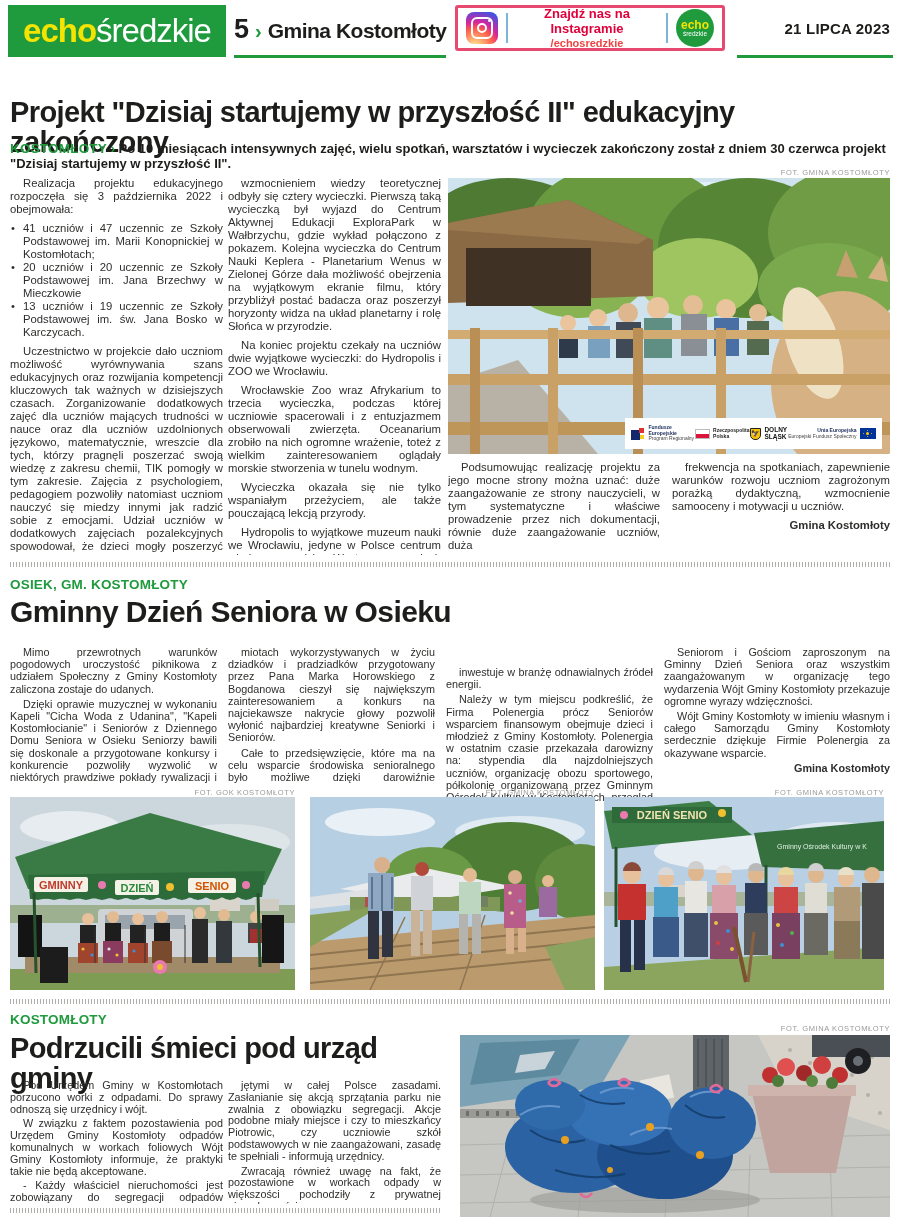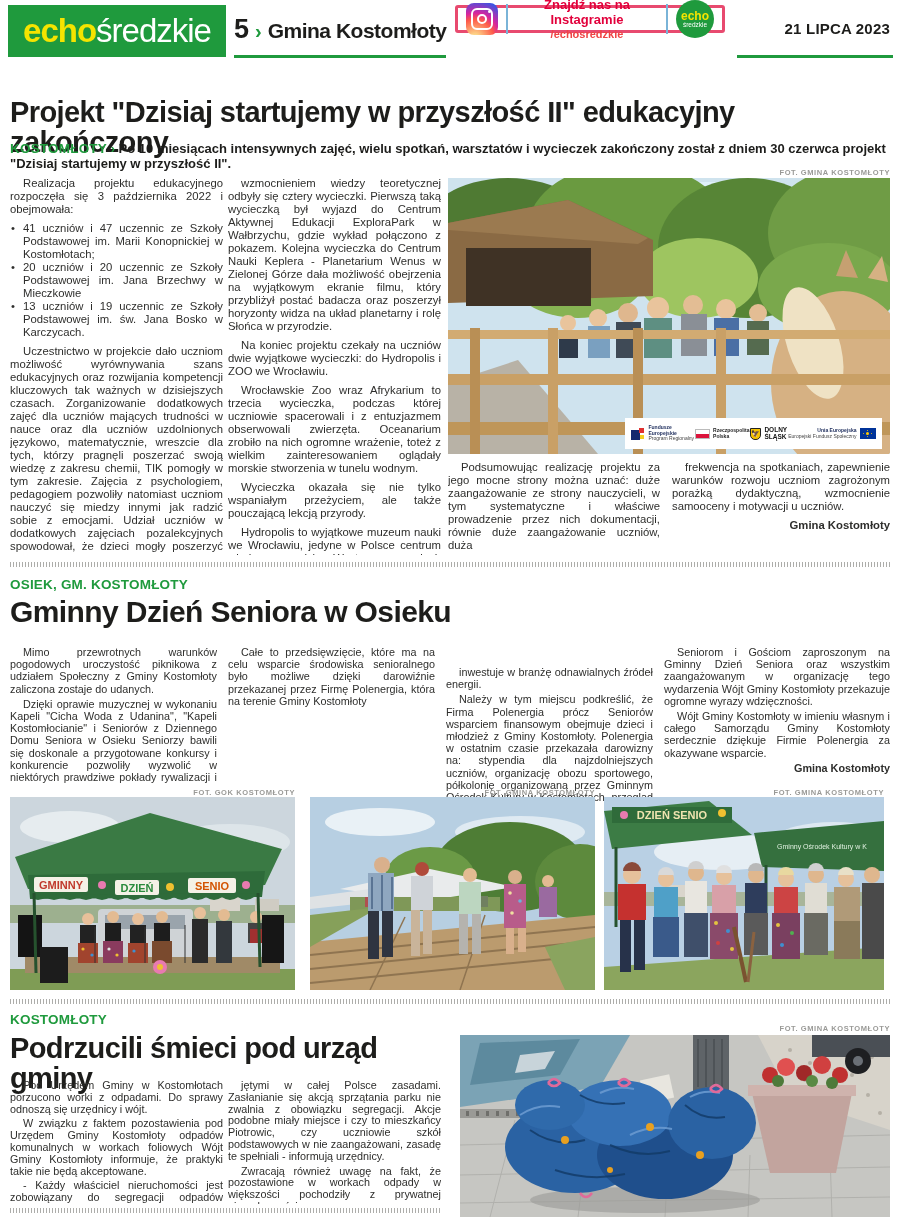--- a/index.html
+++ b/index.html
@@ -11,21 +11,21 @@
               display:flex; align-items:center; justify-content:center; }
   .mh-echo { color:#f5e400; font-size:33px; font-weight:700; letter-spacing:-1px; }
   .mh-sr   { color:#ffffff; font-size:33px; font-weight:400; letter-spacing:-1px; }
   .pagehead { position:absolute; left:234px; top:14px; display:flex; align-items:baseline; gap:6px; }
   .pg-num { font-size:27px; font-weight:800; color:#1d1d1b; }
   .pg-chev { font-size:20px; font-weight:700; color:#1f9a3d; }
   .pg-sec { font-size:21px; font-weight:600; color:#1d1d1b; letter-spacing:-0.5px; }
   .rule { position:absolute; height:3px; background:#1f9a3d; top:55px; }
   .rule-left { left:234px; width:212px; }
   .rule-right { left:737px; width:156px; }
-  .insta { position:absolute; left:455px; top:5px; width:270px; height:28px; border:3px solid #e84a6f; border-radius:3px;
+  .insta { position:absolute; left:455px; top:5px; width:270px; height:46px; border:3px solid #e84a6f; border-radius:3px;
            display:flex; align-items:center; gap:8px; padding:0 8px; background:#fff; }
   .ig-icon { position:relative; width:32px; height:32px; border-radius:8px; flex:0 0 32px;
              background:radial-gradient(circle at 28% 110%, #fdf497 0%, #fd5949 45%, #d6249f 60%, #285AEB 95%); }
   .ig-cam { position:absolute; left:5px; top:5px; width:22px; height:22px; border:2px solid #fff; border-radius:6px; }
   .ig-lens { position:absolute; left:11px; top:11px; width:10px; height:10px; border:2px solid #fff; border-radius:50%; }
   .ig-dot { position:absolute; right:7px; top:7px; width:3px; height:3px; background:#fff; border-radius:50%; }
   .ig-sep { width:2px; height:30px; background:#7ab4d8; flex:0 0 2px; }
   .ig-text { flex:1; text-align:center; line-height:1.15; }
   .ig-l1 { color:#e2003b; font-size:13px; font-weight:700; display:block; }
   .ig-l2 { color:#ef4444; font-size:11px; font-weight:700; display:block; }
@@ -41,21 +41,21 @@
   .lead { position:absolute; font-size:13px; font-weight:600; color:#1d1d1b; }
   .lead .kicker { font-size:13.5px; }
   .chev { color:#1f9a3d; font-weight:700; }
   .col { position:absolute; text-align:justify; color:#2e2e2c; overflow:hidden; }
   .col p { text-indent:13px; }
   .a1 .col, .a1col { font-size:11.3px; line-height:13px; }
   .a1 p + p, .gap { margin-top:6px; }
   .bullets { margin-top:6px; }
   .bullet { position:relative; padding-left:13px; text-indent:0; }
   .bullet .dot { position:absolute; left:1px; top:0; }
-  .fot { position:absolute; font-size:7.5px; font-weight:700; color:#9a9a97; letter-spacing:0.6px; text-align:right; }
+  .fot { position:absolute; font-size:7.5px; font-weight:400; color:#9a9a97; letter-spacing:0.6px; text-align:right; }
   .sig { text-align:right; font-weight:800; text-indent:0; }
   .ticks { position:absolute; height:5px;
            background:repeating-linear-gradient(90deg,#adadaa 0 1px,transparent 1px 3px); }
   .photo { position:absolute; overflow:hidden; background:#a16207; }
   .photo svg { display:block; }
 
   
   .eu-band { position:absolute; left:177px; top:240px; width:257px; height:31px; background:#fff;
              display:flex; align-items:center; justify-content:space-around; padding:2px 6px; }
   .eu-item { display:flex; align-items:center; gap:3px; }
@@ -223,20 +223,21 @@
   <div class="ticks" style="left:10px; top:562px; width:880px;"></div>
 
   <div class="kicker" style="position:absolute; left:10px; top:577px;">OSIEK, GM. KOSTOMŁOTY</div>
   <div class="headline" style="left:10px; top:596px; width:600px; font-size:30px;">Gminny Dzień Seniora w Osieku</div>
 
   <div class="col a2col" style="left:10px; top:646px; width:207px; height:138px;">
     <p>Mimo przewrotnych warunków pogodowych uroczystość piknikowa z udziałem Społeczny z Gminy Kostomłoty zaliczona zostaje do udanych.</p>
     <p>Dzięki oprawie muzycznej w wykonaniu Kapeli "Cicha Woda z Udanina", "Kapeli Kostomłocianie" i Seniorów z Dziennego Domu Seniora w Osieku Seniorzy bawili się doskonale a przygotowane konkursy i konkurencie pozwoliły wyzwolić w niektórych prawdziwe pokłady rywalizacji i energii. Konkurs wiedzy o przed-</p>
   </div>
   <div class="col a2col" style="left:228px; top:646px; width:207px; height:138px;">
+    <p>miotach wykorzystywanych w życiu dziadków i pradziadków przygotowany przez Pana Marka Horowskiego z Bogdanowa cieszył się największym zainteresowaniem a konkurs na najciekawsze nakrycie głowy pozwolił wyłonić najbardziej kreatywne Seniorki i Seniorów.</p>
     <p>Całe to przedsięwzięcie, które ma na celu wsparcie środowiska senioralnego było możliwe dzięki darowiźnie przekazanej przez Firmę Polenergia, która na terenie Gminy Kostomłoty</p>
   </div>
   <div class="col a2col" style="left:446px; top:646px; width:207px; height:138px;margin-top:20px;">
     <p>inwestuje w branżę odnawialnych źródeł energii.</p>
     <p>Należy w tym miejscu podkreślić, że Firma Polenergia prócz Seniorów wsparciem finansowym obejmuje dzieci i młodzież z Gminy Kostomłoty. Polenergia w ostatnim czasie przekazała darowizny na: stypendia dla najzdolniejszych uczniów, organizację obozu sportowego, półkolonię organizowaną przez Gminnym Ośrodek Kultury w Kostomłotach, przegląd kapel ludowych podczas dożynek gminnych.</p>
   </div>
   <div class="col a2col" style="left:664px; top:646px; width:226px; height:138px;">
     <p>Seniorom i Gościom zaproszonym na Gminny Dzień Seniora oraz wszystkim zaangażowanym w organizację tego wydarzenia Wójt Gminy Kostomłoty przekazuje ogromne wyrazy wdzięczności.</p>
     <p>Wójt Gminy Kostomłoty w imieniu własnym i całego Samorządu Gminy Kostomłoty serdecznie dziękuje Firmie Polenergia za okazywane wsparcie.</p>
     <p class="sig">Gmina Kostomłoty</p>

